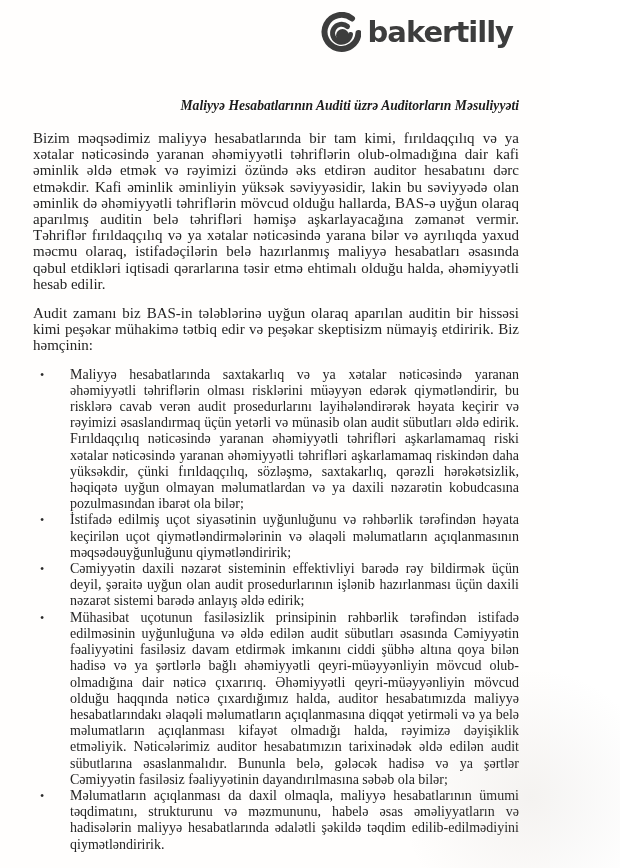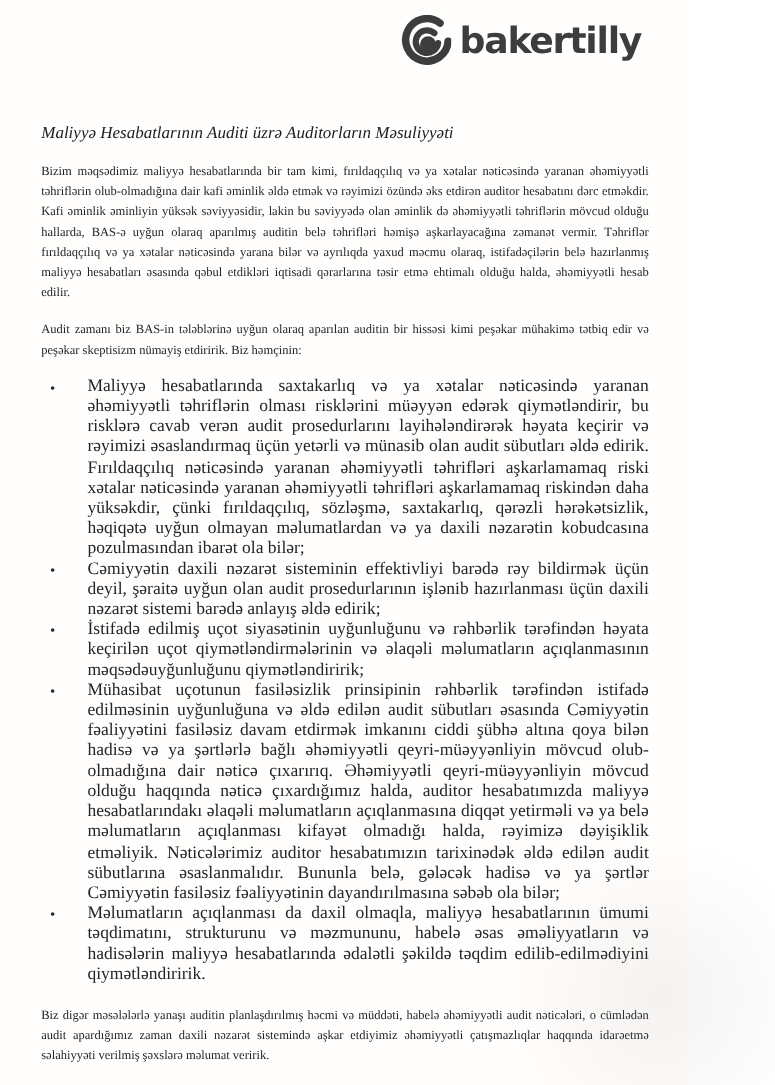--- a/index.html
+++ b/index.html
@@ -39,28 +39,29 @@
     font-size: 29px;
     letter-spacing: -1px;
     color: #3d3d3d;
     line-height: 1;
     padding-bottom: 4px;
   }
 
   
   .content { margin-top: 40px; }
   .doc-heading {
-    font-weight: normal;
+    font-weight: bold;
     font-style: italic;
     font-size: 13.6px;
     color: #1c1c1c;
     margin-bottom: 16px;
+    text-align: right;
   }
   .para {
-    font-size: 10px;
+    font-size: 15px;
     line-height: 16.2px;
     text-align: justify;
     margin-bottom: 13px;
     color: #242424;
   }
   ul.bullets {
     list-style: none;
     margin: 1px 0 13px 0;
   }
   ul.bullets li {
@@ -140,22 +141,22 @@
   <div class="content">
 
     <div class="doc-heading">Maliyyə Hesabatlarının Auditi üzrə Auditorların Məsuliyyəti</div>
 
     <p class="para">Bizim məqsədimiz maliyyə hesabatlarında bir tam kimi, fırıldaqçılıq və ya xətalar nəticəsində yaranan əhəmiyyətli təhriflərin olub-olmadığına dair kafi əminlik əldə etmək və rəyimizi özündə əks etdirən auditor hesabatını dərc etməkdir. Kafi əminlik əminliyin yüksək səviyyəsidir, lakin bu səviyyədə olan əminlik də əhəmiyyətli təhriflərin mövcud olduğu hallarda, BAS-ə uyğun olaraq aparılmış auditin belə təhrifləri həmişə aşkarlayacağına zəmanət vermir. Təhriflər fırıldaqçılıq və ya xətalar nəticəsində yarana bilər və ayrılıqda yaxud məcmu olaraq, istifadəçilərin belə hazırlanmış maliyyə hesabatları əsasında qəbul etdikləri iqtisadi qərarlarına təsir etmə ehtimalı olduğu halda, əhəmiyyətli hesab edilir.</p>
 
     <p class="para">Audit zamanı biz BAS-in tələblərinə uyğun olaraq aparılan auditin bir hissəsi kimi peşəkar mühakimə tətbiq edir və peşəkar skeptisizm nümayiş etdiririk. Biz həmçinin:</p>
 
     <ul class="bullets">
       <li><span>Maliyyə hesabatlarında saxtakarlıq və ya xətalar nəticəsində yaranan əhəmiyyətli təhriflərin olması risklərini müəyyən edərək qiymətləndirir, bu risklərə cavab verən audit prosedurlarını layihələndirərək həyata keçirir və rəyimizi əsaslandırmaq üçün yetərli və münasib olan audit sübutları əldə edirik. Fırıldaqçılıq nəticəsində yaranan əhəmiyyətli təhrifləri aşkarlamamaq riski xətalar nəticəsində yaranan əhəmiyyətli təhrifləri aşkarlamamaq riskindən daha yüksəkdir, çünki fırıldaqçılıq, sözləşmə, saxtakarlıq, qərəzli hərəkətsizlik, həqiqətə uyğun olmayan məlumatlardan və ya daxili nəzarətin kobudcasına pozulmasından ibarət ola bilər;</span></li>
+      <li><span>İstifadə edilmiş uçot siyasətinin uyğunluğunu və rəhbərlik tərəfindən həyata keçirilən uçot qiymətləndirmələrinin və əlaqəli məlumatların açıqlanmasının məqsədəuyğunluğunu qiymətləndiririk;</span></li>
       <li><span>Cəmiyyətin daxili nəzarət sisteminin effektivliyi barədə rəy bildirmək üçün deyil, şəraitə uyğun olan audit prosedurlarının işlənib hazırlanması üçün daxili nəzarət sistemi barədə anlayış əldə edirik;</span></li>
-      <li><span>İstifadə edilmiş uçot siyasətinin uyğunluğunu və rəhbərlik tərəfindən həyata keçirilən uçot qiymətləndirmələrinin və əlaqəli məlumatların açıqlanmasının məqsədəuyğunluğunu qiymətləndiririk;</span></li>
       <li><span>Mühasibat uçotunun fasiləsizlik prinsipinin rəhbərlik tərəfindən istifadə edilməsinin uyğunluğuna və əldə edilən audit sübutları əsasında Cəmiyyətin fəaliyyətini fasiləsiz davam etdirmək imkanını ciddi şübhə altına qoya bilən hadisə və ya şərtlərlə bağlı əhəmiyyətli qeyri-müəyyənliyin mövcud olub-olmadığına dair nəticə çıxarırıq. Əhəmiyyətli qeyri-müəyyənliyin mövcud olduğu haqqında nəticə çıxardığımız halda, auditor hesabatımızda maliyyə hesabatlarındakı əlaqəli məlumatların açıqlanmasına diqqət yetirməli və ya belə məlumatların açıqlanması kifayət olmadığı halda, rəyimizə dəyişiklik etməliyik. Nəticələrimiz auditor hesabatımızın tarixinədək əldə edilən audit sübutlarına əsaslanmalıdır. Bununla belə, gələcək hadisə və ya şərtlər Cəmiyyətin fasiləsiz fəaliyyətinin dayandırılmasına səbəb ola bilər;</span></li>
       <li><span>Məlumatların açıqlanması da daxil olmaqla, maliyyə hesabatlarının ümumi təqdimatını, strukturunu və məzmununu, habelə əsas əməliyyatların və hadisələrin maliyyə hesabatlarında ədalətli şəkildə təqdim edilib-edilmədiyini qiymətləndiririk.</span></li>
     </ul>
 
     <p class="para closing">Biz digər məsələlərlə yanaşı auditin planlaşdırılmış həcmi və müddəti, habelə əhəmiyyətli audit nəticələri, o cümlədən audit apardığımız zaman daxili nəzarət sistemində aşkar etdiyimiz əhəmiyyətli çatışmazlıqlar haqqında idarəetmə səlahiyyəti verilmiş şəxslərə məlumat veririk.</p>
 
     <div class="signature">
       <span class="signature-text">Baker Tilly Azerbaijan</span>
     </div>
 

